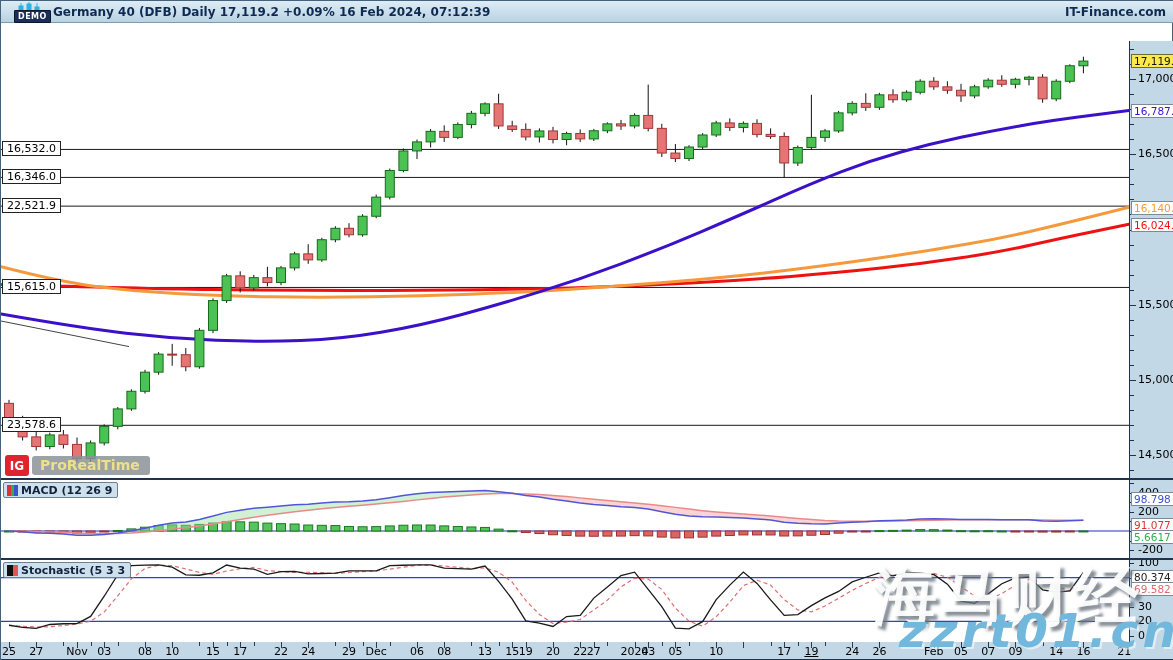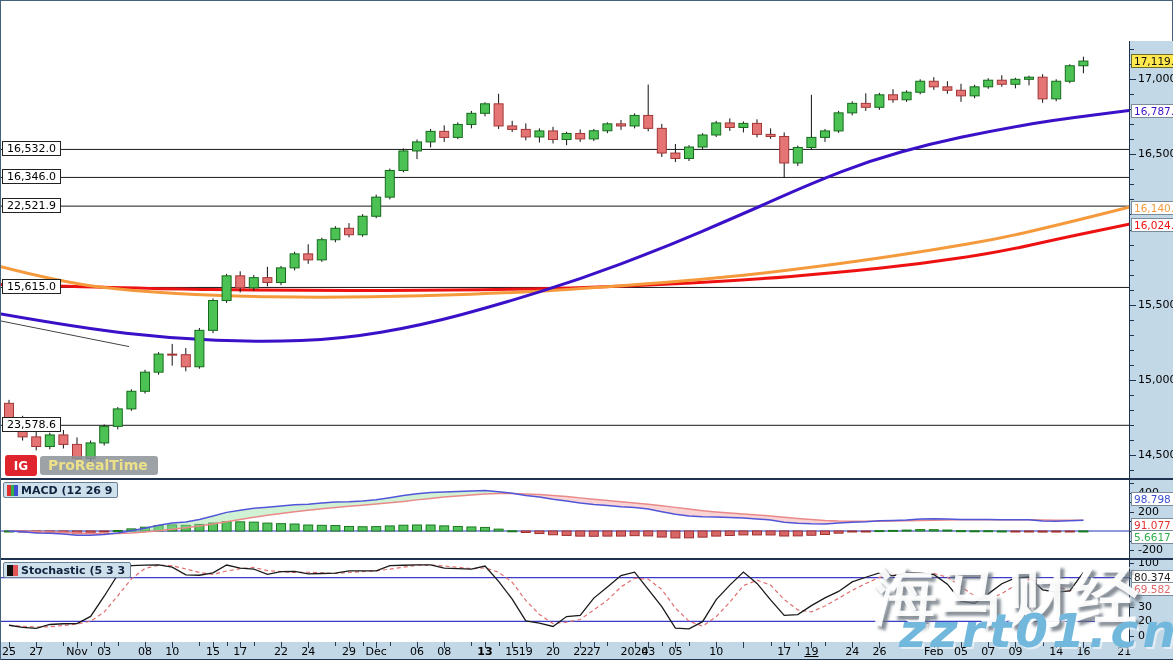--- a/index.html
+++ b/index.html
@@ -38,36 +38,51 @@
   .vbox { position:absolute; left:1px; width:43px; height:14px; line-height:12px; font-size:10.5px;
     background:#fff; border:1px solid #7a8a99; padding:0 2px; overflow:hidden; white-space:nowrap; z-index:7; }
 
   .indlabel { position:absolute; left:2px; display:inline-flex; align-items:center; gap:3px; height:16px;
     background:#cfe0ed; border:1px solid #6b8094; border-radius:2px; padding:0 5px 0 3px;
     font-size:11px; font-weight:bold; color:#10233e; z-index:8; }
   .ind-ic { display:inline-flex; width:11px; height:11px; }
   .ind-ic i { flex:1; display:block; }
 
   .prt-logo { position:absolute; left:4px; top:453px; height:23px; display:inline-flex; align-items:center; gap:3px; z-index:9; cursor:pointer; }
-  .prt-logo .ig { width:32px; height:21px; background:#e0242e; color:#fff; font-weight:bold; font-size:12px;
+  .prt-logo .ig { width:24px; height:21px; background:#e0242e; color:#fff; font-weight:bold; font-size:12px;
     display:inline-flex; align-items:center; justify-content:center; border-radius:3px; }
   .prt-logo .prt { background:rgba(140,146,152,.85); color:#ece188; font-size:14px; font-weight:bold;
     padding:1px 10px 2px 8px; border-radius:3px; }
 
   .wm-cn { position:absolute; left:872px; top:552px; font-size:64px; font-weight:bold; letter-spacing:3px;
     color:rgba(255,255,255,.93); text-shadow:4px 4px 3px rgba(105,115,125,.8); z-index:30; white-space:nowrap; }
   .wm-url { position:absolute; left:898px; top:602px; font-size:47px; font-weight:bold; font-style:italic; letter-spacing:4px;
     color:#72b8dc; text-shadow:2px 2px 0 rgba(255,255,255,.55); z-index:31; white-space:nowrap; }
   svg { position:absolute; }
 </style>
 </head>
 <body>
 
 <div class="stage">
 
+  <div class="topbar">
+    <svg class="minicandles" width="30" height="14">
+      <g stroke="#2ab2e4" fill="#2ab2e4">
+        <line x1="4" y1="1" x2="4" y2="13"></line>
+          <rect x="2" y="4" width="4" height="6"></rect>
+        <line x1="12" y1="0" x2="12" y2="12"></line>
+          <rect x="10" y="2" width="4" height="6"></rect>
+        <line x1="20" y1="1" x2="20" y2="13"></line>
+          <rect x="18" y="5" width="4" height="5"></rect>
+      </g>
+    </svg>
+    <span class="demo">DEMO</span>
+    <span class="title">Germany 40 (DFB) Daily 17,119.2 +0.09% 16 Feb 2024, 07:12:39</span>
+    <span class="brand">IT-Finance.com</span>
+  </div>
 
 
   <svg id="priceSvg" width="1128" height="437" style="left:0;top:40px;z-index:2">
       <line x1="0" y1="108.434" x2="1128" y2="108.434" stroke="#1a1a1a" stroke-width="1"></line>
       <line x1="0" y1="136.427" x2="1128" y2="136.427" stroke="#1a1a1a" stroke-width="1"></line>
       <line x1="0" y1="165.1273500000001" x2="1128" y2="165.1273500000001" stroke="#1a1a1a" stroke-width="1"></line>
       <line x1="0" y1="246.4425" x2="1128" y2="246.4425" stroke="#1a1a1a" stroke-width="1"></line>
       <line x1="0" y1="384.3005" x2="1128" y2="384.3005" stroke="#1a1a1a" stroke-width="1"></line>
       <line x1="0" y1="280.004" x2="128" y2="305.589" stroke="#444" stroke-width="1"></line>
       <path d="M0,243.4325 Q140,247.49599999999998 210,248.47424999999998 Q280,249.4525 350,249.4525 Q420,249.4525 480,248.7 Q540,247.9475 590,246.21675 Q640,244.486 690,241.9275 Q740,239.36900000000003 790,235.38075 Q840,231.39249999999998 880,227.10324999999997 Q920,222.81399999999996 960,216.79399999999998 Q1000,210.774 1030,204.0015 Q1060,197.22899999999998 1094,190.23075 L1128,183.2325" fill="none" stroke="#ee1111" stroke-width="3" stroke-linecap="round"></path>
@@ -547,21 +562,21 @@
       <div class="xlabel" style="left: 307.2px;">24</div>
       <div class="xtick" style="left: 348px; height: 6px;"></div>
       <div class="xlabel" style="left: 348px;">29</div>
       <div class="xtick" style="left: 375.2px; height: 6px;"></div>
       <div class="xlabel" style="left: 375.2px;">Dec</div>
       <div class="xtick" style="left: 416px; height: 6px;"></div>
       <div class="xlabel" style="left: 416px;">06</div>
       <div class="xtick" style="left: 443.2px; height: 6px;"></div>
       <div class="xlabel" style="left: 443.2px;">08</div>
       <div class="xtick" style="left: 484px; height: 6px;"></div>
-      <div class="xlabel" style="left: 484px; font-weight: bold;">13</div>
+      <div class="xlabel" style="left: 484px;">13</div>
       <div class="xtick" style="left: 511.2px; height: 6px;"></div>
       <div class="xlabel" style="left: 511.2px;">15</div>
       <div class="xtick" style="left: 524.8px; height: 6px;"></div>
       <div class="xlabel" style="left: 524.8px;">19</div>
       <div class="xtick" style="left: 552px; height: 6px;"></div>
       <div class="xlabel" style="left: 552px;">20</div>
       <div class="xtick" style="left: 579.2px; height: 6px;"></div>
       <div class="xlabel" style="left: 579.2px;">22</div>
       <div class="xtick" style="left: 592.8px; height: 6px;"></div>
       <div class="xlabel" style="left: 592.8px;">27</div>

